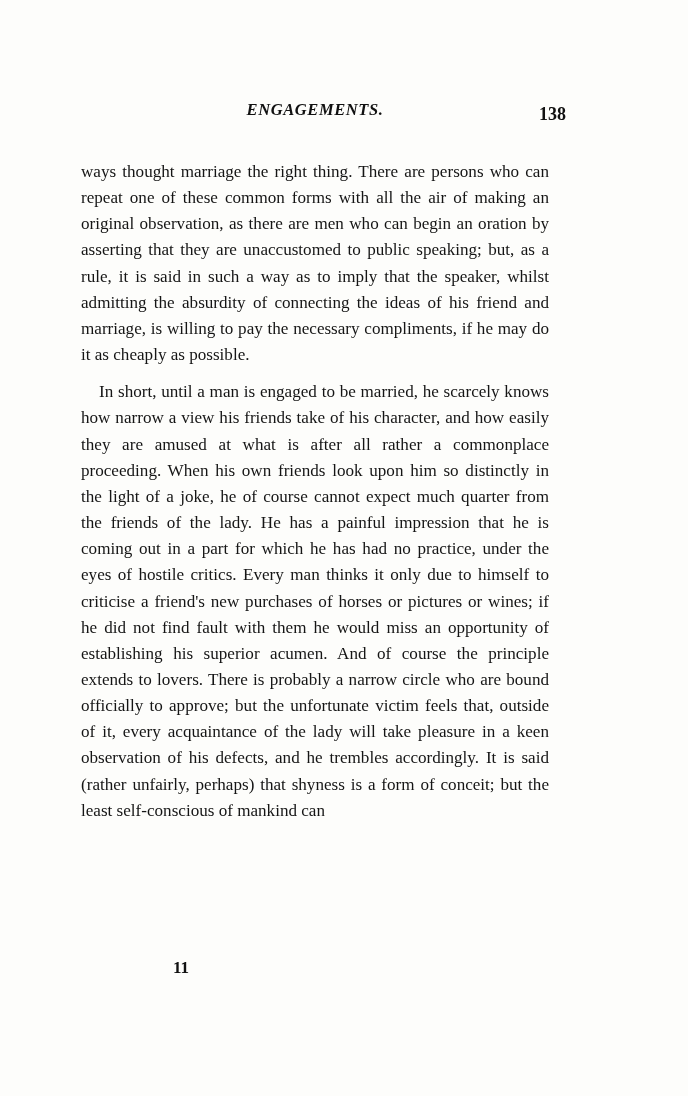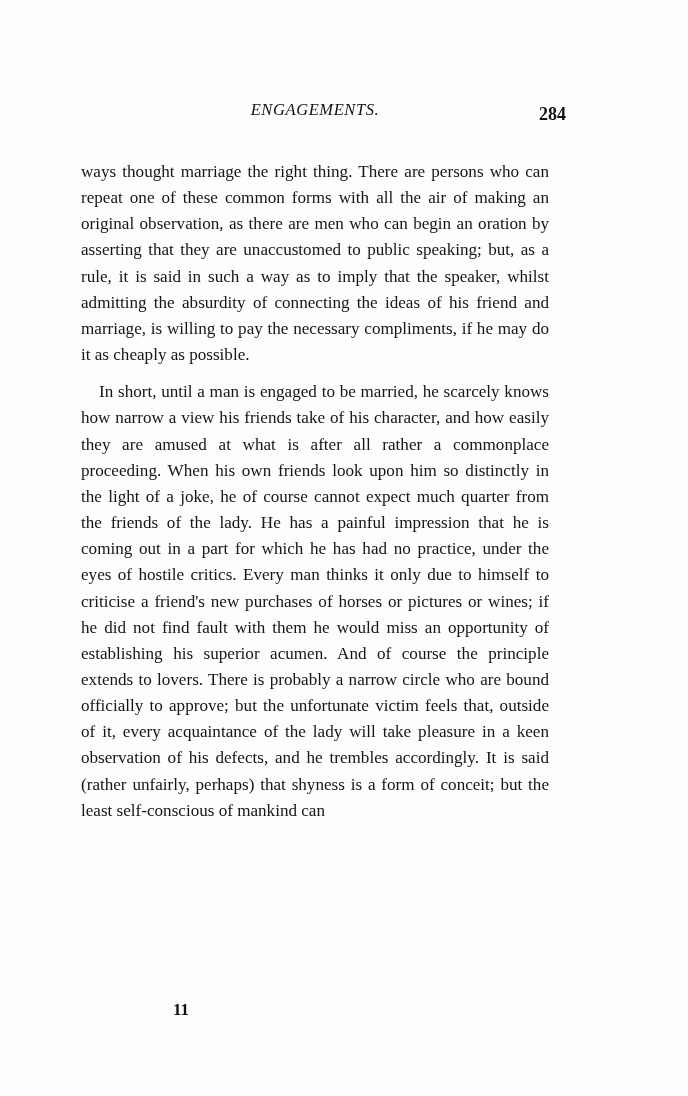--- a/index.html
+++ b/index.html
@@ -28,21 +28,21 @@
     top: 100px;
     width: 490px;
     height: 26px;
   }
   .running-head {
     position: absolute;
     left: 0;
     right: 0;
     text-align: center;
     font-style: italic;
-    font-weight: 400;
+    font-weight: 700;
     font-size: 16.5px;
     letter-spacing: 0.6px;
     color: #111;
   }
   .folio {
     position: absolute;
     right: -6px;
     top: 4px;
     font-size: 18px;
     font-weight: 700;
@@ -61,37 +61,37 @@
   }
   .body-text p {
     margin: 11px;
   }
   .body-text p.indent {
     text-indent: 18px;
   }
   .signature {
     position: absolute;
     left: 70px;
-    top: 1000px;
+    top: 958px;
     width: 150px;
     font-size: 17px;
     font-weight: 700;
     text-align: left;
     padding-left: 103px;
     color: #111;
   }
 </style>
 </head>
 <body>
 
 <div class="page">
 
   <div class="header">
     <div class="running-head">ENGAGEMENTS.</div>
-    <div class="folio">284</div>
+    <div class="folio">138</div>
   </div>
 
   <div class="body-text">
     <p>ways thought marriage the right thing.  There are persons who can repeat one of these common forms with all the air of making an original observation, as there are men who can begin an oration by asserting that they are unaccustomed to public speaking; but, as a rule, it is said in such a way as to imply that the speaker, whilst admitting the absurdity of connecting the ideas of his friend and marriage, is willing to pay the necessary compliments, if he may do it as cheaply as possible.</p>
     <p class="indent">In short, until a man is engaged to be married, he scarcely knows how narrow a view his friends take of his character, and how easily they are amused at what is after all rather a commonplace proceeding. When his own friends look upon him so distinctly in the light of a joke, he of course cannot expect much quarter from the friends of the lady.  He has a painful impression that he is coming out in a part for which he has had no practice, under the eyes of hostile critics.  Every man thinks it only due to himself to criticise a friend's new purchases of horses or pictures or wines; if he did not find fault with them he would miss an opportunity of establishing his superior acumen.   And of course the principle extends to lovers.  There is probably a narrow circle who are bound officially to approve; but the unfortunate victim feels that, outside of it, every acquaintance of the lady will take pleasure in a keen observation of his defects, and he trembles accordingly.  It is said (rather unfairly, perhaps) that shyness is a form of conceit; but the least self-conscious of mankind can</p>
   </div>
 
   <div class="signature">11</div>
 
 </div>

